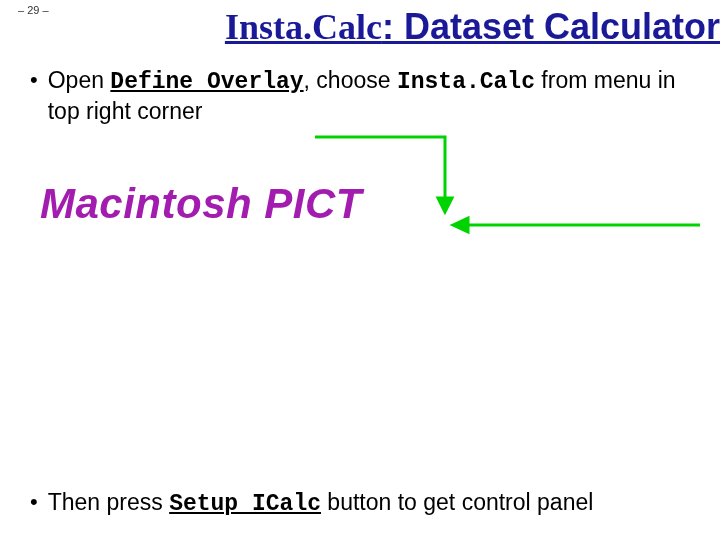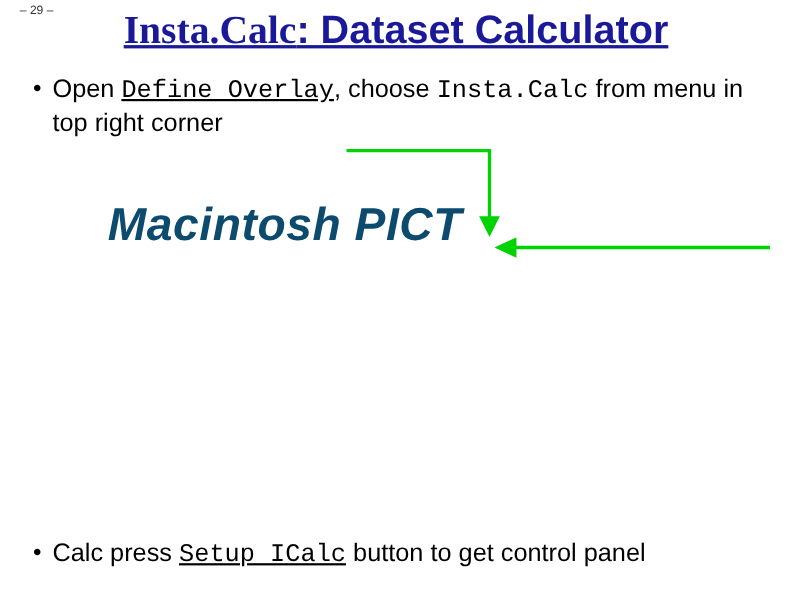--- a/index.html
+++ b/index.html
@@ -12,21 +12,21 @@
       overflow: hidden;
     }
     .page-num {
       position: absolute;
       top: 4px;
       left: 18px;
       font-size: 11px;
       color: #333;
     }
     .title {
-      text-align: center;
+      text-align: right;
       font-size: 36px;
       font-weight: bold;
       color: #1a1a99;
       text-decoration: underline;
       margin-top: 6px;
       margin-bottom: 18px;
       font-family: "Comic Sans MS", "Comic Sans", cursive, Arial;
     }
     .title .brand {
       font-family: "Comic Sans MS", "Comic Sans", cursive;
@@ -44,35 +44,35 @@
       color: #000;
       margin-top: 3px;
     }
     .bullet-text {
       font-size: 23px;
       line-height: 1.25;
       color: #000;
     }
     .mono {
       font-family: "Courier New", Courier, monospace;
-      font-weight: normal;
+      font-weight: bold;
     }
     .underline { text-decoration: underline; }
     .pict-box {
       position: absolute;
       left: 40px;
       top: 180px;
       width: 380px;
-      color: #0c4a6e;
+      color: #a21caf;
       font-family: Arial, sans-serif;
       font-weight: bold;
       font-style: italic;
       font-size: 42px;
       line-height: 1.12;
-      text-align: right;
+      text-align: left;
       letter-spacing: 0.5px;
     }
     .bullet2 {
       position: absolute;
       left: 0;
       right: 0;
       top: 488px;
       padding: 0 22px 0 30px;
     }
     
@@ -107,15 +107,15 @@
   </g>
 </svg>
 
 <div class="pict-box">
   <div>Macintosh PICT</div>
 </div>
 
 <div class="bullet-row bullet2">
   <div class="bullet-dot">•</div>
   <div class="bullet-text">
-    <span>Calc press </span><span class="mono underline">Setup ICalc</span><span> button to get control panel</span>
+    <span>Then press </span><span class="mono underline">Setup ICalc</span><span> button to get control panel</span>
   </div>
 </div>
 
 </body></html>

